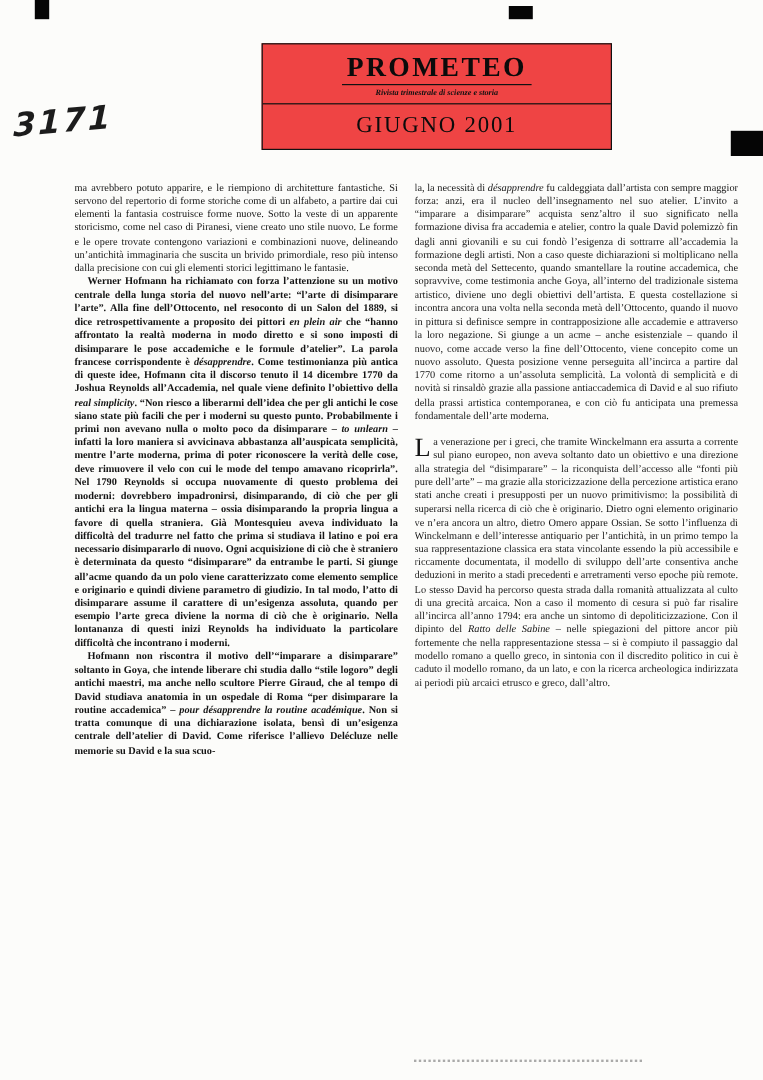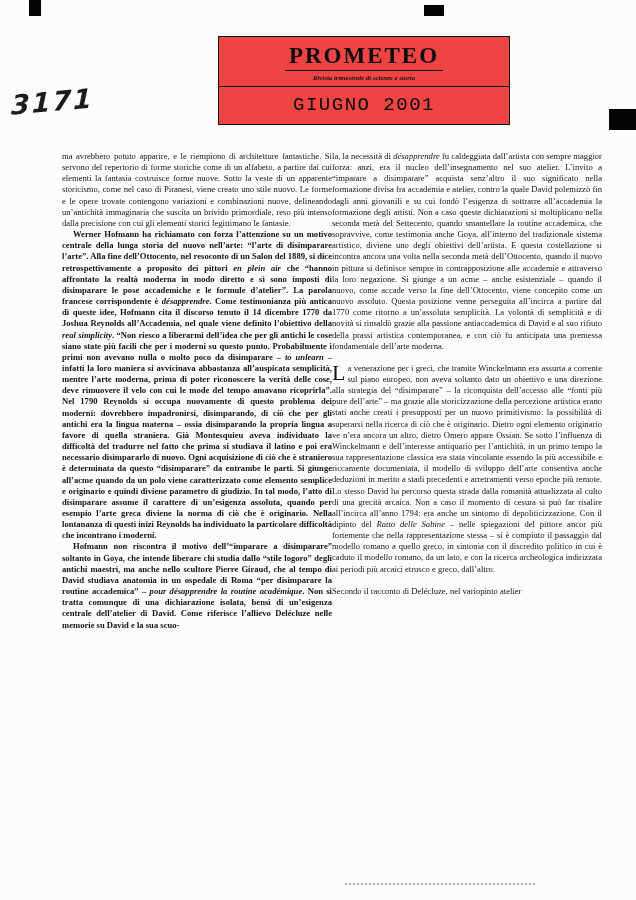--- a/index.html
+++ b/index.html
@@ -16,32 +16,32 @@
 
   
   .masthead-box { position:absolute; left:170px; top:36px; width:292px;
                   border:1.5px solid #111; background:#ef4444; box-sizing:border-box;margin-left:48px; }
   .masthead-top { text-align:center; padding:7px 6px 5px 6px; border-bottom:1px solid #111; }
   .masthead-title { font-family:"Liberation Serif", serif; font-weight:bold;
                     font-size:23px; letter-spacing:2px; color:#0b0b0b; line-height:24px; }
   .masthead-rule { width:158px; height:1px; background:#111; margin:2px auto 3px auto; }
   .masthead-subtitle { font-style:italic; font-weight:bold; font-size:6.8px; color:#111; }
   .masthead-bottom { text-align:center; padding:7px 0 8px 0; }
-  .masthead-issue { font-family:Liberation Mono, monospace; font-size:19px;
+  .masthead-issue { font-family:Liberation Serif, serif; font-size:19px;
                     letter-spacing:1.5px; color:#0b0b0b; }
 
   
   .handwritten { position:absolute; left:11px; top:86px;
                  font-family:"DejaVu Sans", sans-serif; font-style:italic; font-weight:bold;
                  font-size:27px; color:#1c1c1c; transform:rotate(-5deg) skewX(-6deg);
                  letter-spacing:2px; }
 
   
   .body-columns { position:absolute; left:62px; top:151px; width:553px; height:737px;
-                  display:flex; }
+                  display:flex; gap:14px; }
   .col { width:270px; height:100%; overflow:hidden; text-align:justify;
          font-size:8.6px; line-height:11.15px; color:#141414;
          font-family:"Liberation Serif", serif; }
   .col p { margin:0; }
   .col p.indent { text-indent:11px;font-weight:bold; }
   .col p.space-before { margin-top:11px; }
   .it { font-style:italic; }
   .dropcap { float:left; font-size:22px; line-height:18px; padding:1px 2px 0 0; }
 </style>
 </head>
@@ -68,19 +68,18 @@
 
   <div class="body-columns">
     <div class="col">
         <p class=""><span>ma avrebbero potuto apparire, e le riempiono di architetture fantastiche. Si servono del repertorio di forme storiche come di un alfabeto, a partire dai cui elementi la fantasia costruisce forme nuove. Sotto la veste di un apparente storicismo, come nel caso di Piranesi, viene creato uno stile nuovo. Le forme e le opere trovate contengono variazioni e combinazioni nuove, delineando un’antichità immaginaria che suscita un brivido primordiale, reso più intenso dalla precisione con cui gli elementi storici legittimano le fantasie.</span></p>
         <p class="indent "><span>Werner Hofmann ha richiamato con forza l’attenzione su un motivo centrale della lunga storia del nuovo nell’arte: “l’arte di disimparare l’arte”. Alla fine dell’Ottocento, nel resoconto di un Salon del 1889, si dice retrospettivamente a proposito dei pittori </span><span class="it">en plein air</span><span> che “hanno affrontato la realtà moderna in modo diretto e si sono imposti di disimparare le pose accademiche e le formule d’atelier”. La parola francese corrispondente è </span><span class="it">désapprendre</span><span>. Come testimonianza più antica di queste idee, Hofmann cita il discorso tenuto il 14 dicembre 1770 da Joshua Reynolds all’Accademia, nel quale viene definito l’obiettivo della </span><span class="it">real simplicity</span><span>. “Non riesco a liberarmi dell’idea che per gli antichi le cose siano state più facili che per i moderni su questo punto. Probabilmente i primi non avevano nulla o molto poco da disimparare – </span><span class="it">to unlearn</span><span> – infatti la loro maniera si avvicinava abbastanza all’auspicata semplicità, mentre l’arte moderna, prima di poter riconoscere la verità delle cose, deve rimuovere il velo con cui le mode del tempo amavano ricoprirla”. Nel 1790 Reynolds si occupa nuovamente di questo problema dei moderni: dovrebbero impadronirsi, disimparando, di ciò che per gli antichi era la lingua materna – ossia disimparando la propria lingua a favore di quella straniera. Già Montesquieu aveva individuato la difficoltà del tradurre nel fatto che prima si studiava il latino e poi era necessario disimpararlo di nuovo. Ogni acquisizione di ciò che è straniero è determinata da questo “disimparare” da entrambe le parti. Si giunge all’acme quando da un polo viene caratterizzato come elemento semplice e originario e quindi diviene parametro di giudizio. In tal modo, l’atto di disimparare assume il carattere di un’esigenza assoluta, quando per esempio l’arte greca diviene la norma di ciò che è originario. Nella lontananza di questi inizi Reynolds ha individuato la particolare difficoltà che incontrano i moderni.</span></p>
         <p class="indent "><span>Hofmann non riscontra il motivo dell’“imparare a disimparare” soltanto in Goya, che intende liberare chi studia dallo “stile logoro” degli antichi maestri, ma anche nello scultore Pierre Giraud, che al tempo di David studiava anatomia in un ospedale di Roma “per disimparare la routine accademica” – </span><span class="it">pour désapprendre la routine académique</span><span>. Non si tratta comunque di una dichiarazione isolata, bensì di un’esigenza centrale dell’atelier di David. Come riferisce l’allievo Delécluze nelle memorie su David e la sua scuo-</span></p>
       </div>
     <div class="col">
         <p class=""><span>la, la necessità di </span><span class="it">désapprendre</span><span> fu caldeggiata dall’artista con sempre maggior forza: anzi, era il nucleo dell’insegnamento nel suo atelier. L’invito a “imparare a disimparare” acquista senz’altro il suo significato nella formazione divisa fra accademia e atelier, contro la quale David polemizzò fin dagli anni giovanili e su cui fondò l’esigenza di sottrarre all’accademia la formazione degli artisti. Non a caso queste dichiarazioni si moltiplicano nella seconda metà del Settecento, quando smantellare la routine accademica, che sopravvive, come testimonia anche Goya, all’interno del tradizionale sistema artistico, diviene uno degli obiettivi dell’artista. E questa costellazione si incontra ancora una volta nella seconda metà dell’Ottocento, quando il nuovo in pittura si definisce sempre in contrapposizione alle accademie e attraverso la loro negazione. Si giunge a un acme – anche esistenziale – quando il nuovo, come accade verso la fine dell’Ottocento, viene concepito come un nuovo assoluto. Questa posizione venne perseguita all’incirca a partire dal 1770 come ritorno a un’assoluta semplicità. La volontà di semplicità e di novità si rinsaldò grazie alla passione antiaccademica di David e al suo rifiuto della prassi artistica contemporanea, e con ciò fu anticipata una premessa fondamentale dell’arte moderna.</span></p>
         <p class="space-before"><span class="dropcap">L</span><span>a venerazione per i greci, che tramite Winckelmann era assurta a corrente sul piano europeo, non aveva soltanto dato un obiettivo e una direzione alla strategia del “disimparare” – la riconquista dell’accesso alle “fonti più pure dell’arte” – ma grazie alla storicizzazione della percezione artistica erano stati anche creati i presupposti per un nuovo primitivismo: la possibilità di superarsi nella ricerca di ciò che è originario. Dietro ogni elemento originario ve n’era ancora un altro, dietro Omero appare Ossian. Se sotto l’influenza di Winckelmann e dell’interesse antiquario per l’antichità, in un primo tempo la sua rappresentazione classica era stata vincolante essendo la più accessibile e riccamente documentata, il modello di sviluppo dell’arte consentiva anche deduzioni in merito a stadi precedenti e arretramenti verso epoche più remote. Lo stesso David ha percorso questa strada dalla romanità attualizzata al culto di una grecità arcaica. Non a caso il momento di cesura si può far risalire all’incirca all’anno 1794: era anche un sintomo di depoliticizzazione. Con il dipinto del </span><span class="it">Ratto delle Sabine</span><span> – nelle spiegazioni del pittore ancor più fortemente che nella rappresentazione stessa – si è compiuto il passaggio dal modello romano a quello greco, in sintonia con il discredito politico in cui è caduto il modello romano, da un lato, e con la ricerca archeologica indirizzata ai periodi più arcaici etrusco e greco, dall’altro.</span></p>
-        <p class="space-before"><span>Secondo il racconto di Delécluze, nel variopinto atelier</span></p>
       </div>
   </div>
 
   <div class="dots"></div>
 
 </div>
 
 </body></html>

